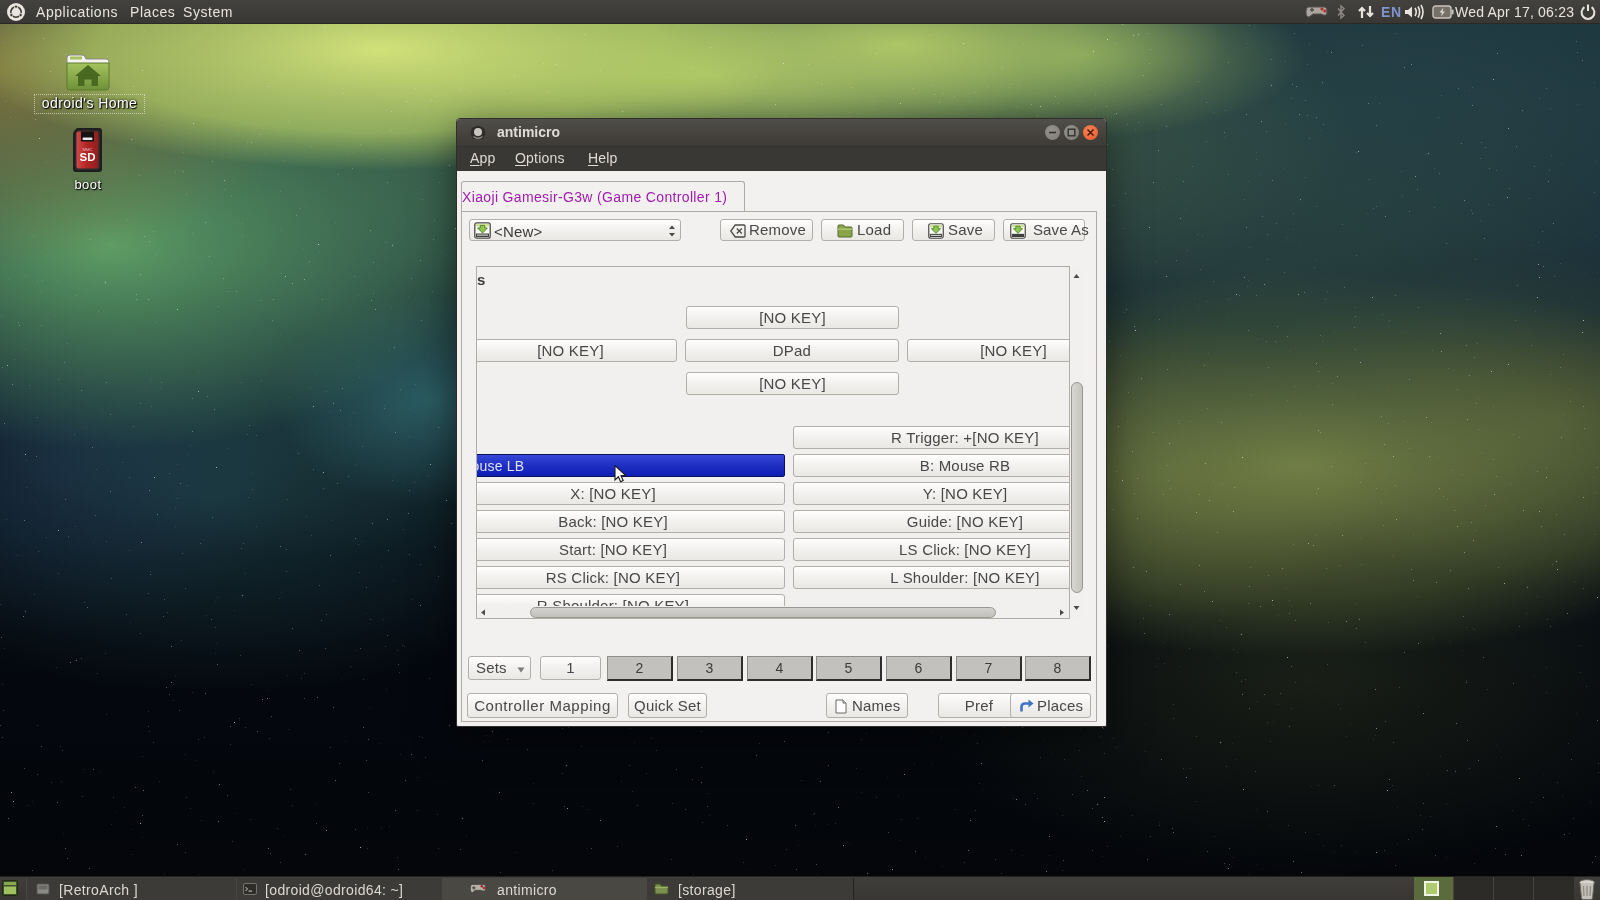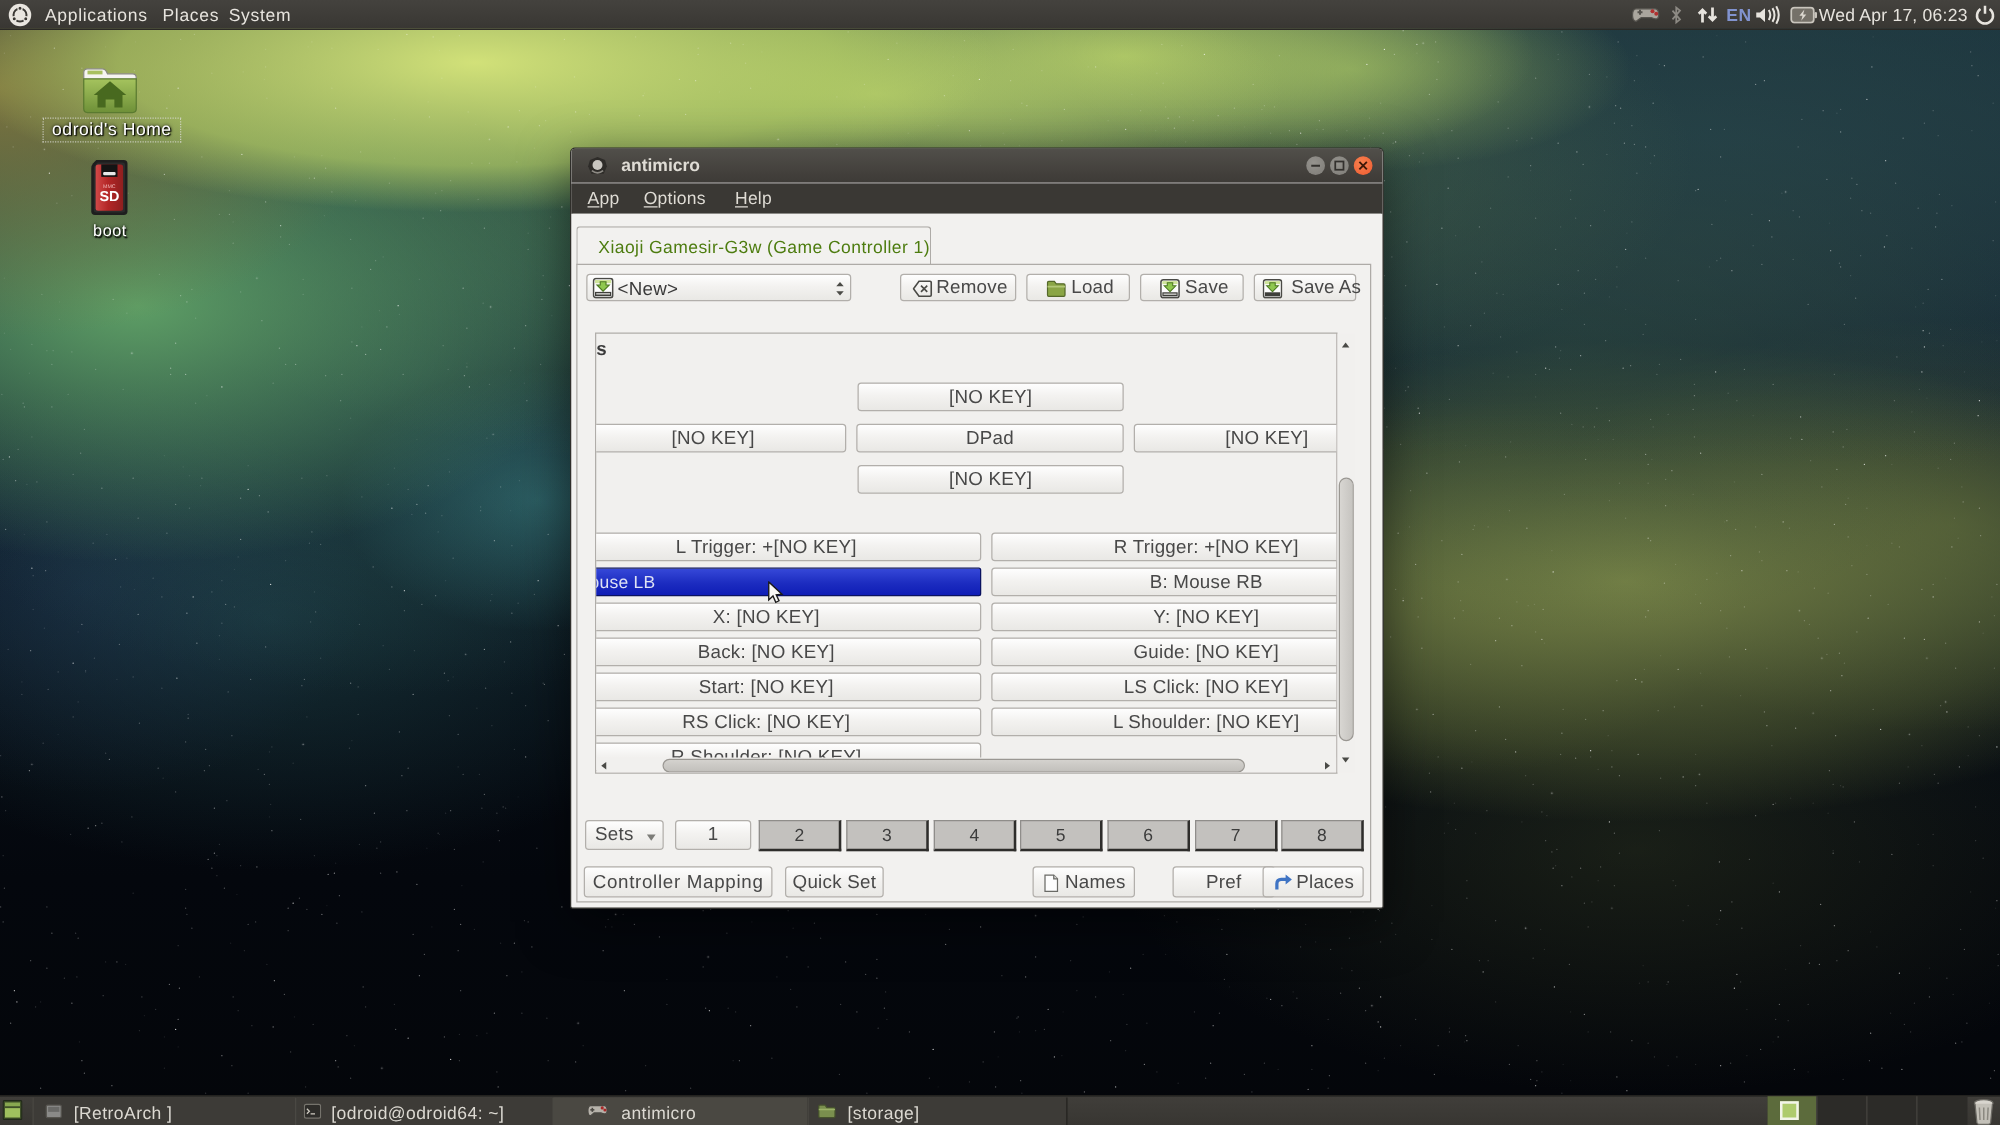--- a/index.html
+++ b/index.html
@@ -159,21 +159,21 @@
   <div id="menubar">
     <span style="left:13px"><u>A</u>pp</span>
     <span style="left:58px"><u>O</u>ptions</span>
     <span style="left:131px"><u>H</u>elp</span>
   </div>
   <div id="client"></div>
 </div>
 
 <div id="widgets">
 
-  <div style="position:absolute;left:461px;top:181px;width:284px;height:31px;background:#f2f1ef;border:1px solid #aeaba7;border-bottom:none;border-radius:3px 3px 0 0;box-sizing:border-box;color:#4d7c0f;font-size:14px;letter-spacing:0.35px;text-align:right;line-height:30px;">Xiaoji Gamesir-G3w (Game Controller 1)</div>
+  <div style="position:absolute;left:461px;top:181px;width:284px;height:31px;background:#f2f1ef;border:1px solid #aeaba7;border-bottom:none;border-radius:3px 3px 0 0;box-sizing:border-box;color:#a21caf;font-size:14px;letter-spacing:0.35px;text-align:left;line-height:30px;">Xiaoji Gamesir-G3w (Game Controller 1)</div>
 
   <div style="position:absolute;left:461px;top:211px;width:636px;height:511px;border:1px solid #aeaba7;box-sizing:border-box;"></div>
 
   <div class="qbtn" style="left:469px;top:219px;width:212px;height:22px;text-align:left;">
     <svg style="position:absolute;left:4px;top:2px" width="17" height="17" viewBox="0 0 17 17">
       <rect x="0.8" y="0.8" width="15.4" height="15.4" rx="2" fill="#fdfdfd" stroke="#4a4a46" stroke-width="1.3"></rect>
       <rect x="2" y="2" width="13" height="2.6" fill="#cfe49a"></rect>
       <rect x="2" y="11.5" width="13" height="3.5" fill="#3f3f3b"></rect>
       <rect x="3" y="12.6" width="11" height="1" fill="#e8e8e4"></rect>
       <path d="M8.5 11 L3.6 6 L6.2 6 L6.2 3.4 L10.8 3.4 L10.8 6 L13.4 6 Z" fill="#8fc84f" stroke="#4e7a22" stroke-width="0.9"></path>
@@ -229,23 +229,20 @@
         <span class="lb">[NO KEY]</span>
       </div>
     <div class="qbtn cbt" style="left:208px;top:72px;width:214px;height:23px;">
         <span class="lb">DPad</span>
       </div>
     <div class="qbtn cbt" style="left:430px;top:72px;width:213px;height:23px;">
         <span class="lb">[NO KEY]</span>
       </div>
     <div class="qbtn cbt" style="left:209px;top:105px;width:213px;height:23px;">
         <span class="lb">[NO KEY]</span>
-      </div>
-    <div class="qbtn cbt" style="left:-36px;top:159px;width:344px;height:23px;">
-        <span class="lb">L Trigger: +[NO KEY]</span>
       </div>
     <div class="qbtn cbt" style="left:316px;top:159px;width:344px;height:23px;">
         <span class="lb">R Trigger: +[NO KEY]</span>
       </div>
     <div style="position:absolute;left:-36px;top:187px;width:344px;height:23px;background:linear-gradient(#3648d8,#1c2cc0 55%,#0f1db6);border:1.5px solid #0a1260;border-radius:2px;box-sizing:border-box;color:#dfe2f4;font-size:14px;letter-spacing:0.2px;text-align:left;">
         <span style="position:absolute;left:0;right:0;top:50%;transform:translateY(-52%);">A: Mouse LB</span>
       </div>
     <div class="qbtn cbt" style="left:316px;top:187px;width:344px;height:23px;">
         <span class="lb">B: Mouse RB</span>
       </div>

